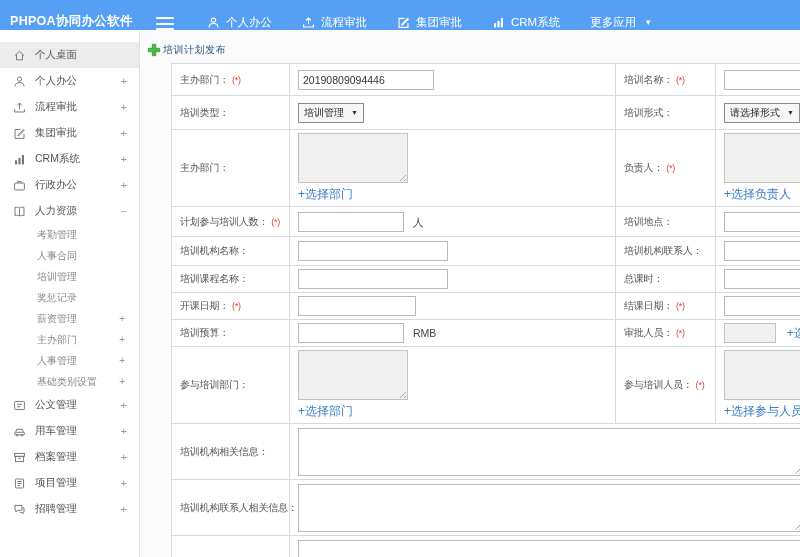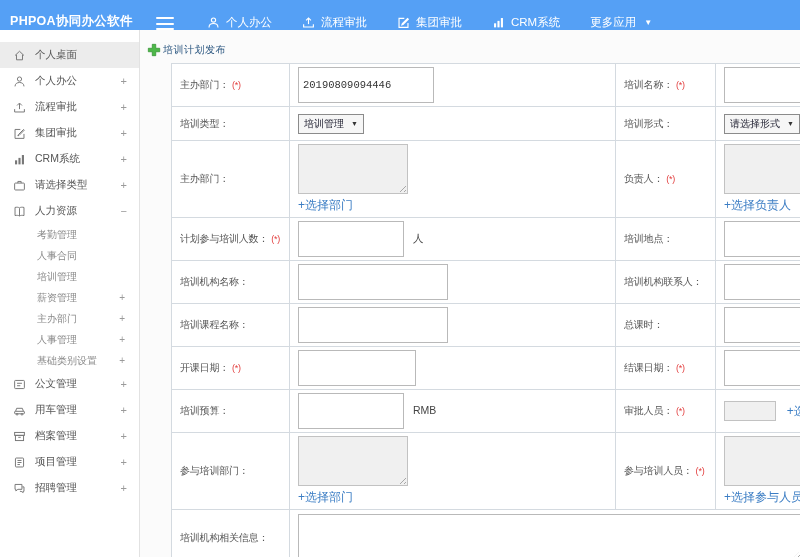--- a/index.html
+++ b/index.html
@@ -35,21 +35,21 @@
   
   table.fm { border-collapse:collapse; table-layout:fixed; margin:3px 0 0 26px; width:964px; background:#fff; }
   table.fm td { border:1px solid #d4dae0; padding:3px 8px; vertical-align:middle; font-size:10px; color:#555; background:#fff; }
   td.flabel { white-space:nowrap; letter-spacing:-0.2px; }
   .req { color:#e23c3c; font-size:9px; margin-left:3px; }
 
   tr.r32 td{height:32px} tr.r34 td{height:34px} tr.r55 td{height:55px}
   tr.r30 td{height:30px} tr.r29 td{height:29px} tr.r27 td{height:27px}
   tr.r56 td{height:56px}
 
-  input.inp { height:36px; border:1px solid #b9b9b9; background:#fff; font-size:10.5px; color:#333; padding:1px 4px; font-family:Liberation Mono, monospace; }
+  input.inp { height:20px; border:1px solid #b9b9b9; background:#fff; font-size:10.5px; color:#333; padding:1px 4px; font-family:Liberation Sans, sans-serif; }
   .w136{width:136px} .w150{width:150px} .w106{width:106px} .w118{width:118px}
   .suffix { margin-left:9px; font-size:10.5px; color:#444; }
 
   .sel { display:inline-flex; align-items:center; border:1px solid #8b8b8b; background:#f6f6f6; padding:2px 5px; font-size:10px; color:#223; cursor:pointer; white-space:nowrap; }
   .sel .sc { font-size:7px; color:#333; margin-left:7px; }
 
   .gbox { background:#f0f0f0; border:1px solid #c2c2c2; position:relative; }
   .gbox-lg { width:110px; height:50px; }
   .gbox-sm { display:inline-block; width:52px; height:20px; vertical-align:middle; }
   .wbox { background:#fff; border:1px solid #b9b9b9; width:505px; height:48px; position:relative; }
@@ -179,21 +179,21 @@
     <span class="exp">+</span>
   </div>
 
   <div class="s-item">
     <span class="ic">
       <svg width="13" height="13" viewBox="0 0 16 16" fill="none" stroke="#777" stroke-width="1.2">
           <rect x="2" y="5" width="12" height="8.5" rx="1"></rect>
           <path d="M6 5V3h4v2"></path>
         </svg>
     </span>
-    <span class="lbl">请选择类型</span>
+    <span class="lbl">行政办公</span>
     <span class="exp">+</span>
   </div>
 
   <div class="s-item">
     <span class="ic">
       <svg width="13" height="13" viewBox="0 0 16 16" fill="none" stroke="#777" stroke-width="1.2">
           <path d="M8 3.5C6.8 2.7 4.5 2.5 2.5 3v10c2-.5 4.3-.3 5.5.5 1.2-.8 3.5-1 5.5-.5V3c-2-.5-4.3-.3-5.5.5z"></path>
           <path d="M8 4v9.5"></path>
         </svg>
     </span>
@@ -204,20 +204,24 @@
   <div class="s-sub">
     <span class="lbl">考勤管理</span>
     <span class="exp"></span>
   </div>
   <div class="s-sub">
     <span class="lbl">人事合同</span>
     <span class="exp"></span>
   </div>
   <div class="s-sub">
     <span class="lbl">培训管理</span>
+    <span class="exp"></span>
+  </div>
+  <div class="s-sub">
+    <span class="lbl">奖惩记录</span>
     <span class="exp"></span>
   </div>
   <div class="s-sub">
     <span class="lbl">薪资管理</span>
     <span class="exp">+</span>
   </div>
   <div class="s-sub">
     <span class="lbl">主办部门</span>
     <span class="exp">+</span>
   </div>

